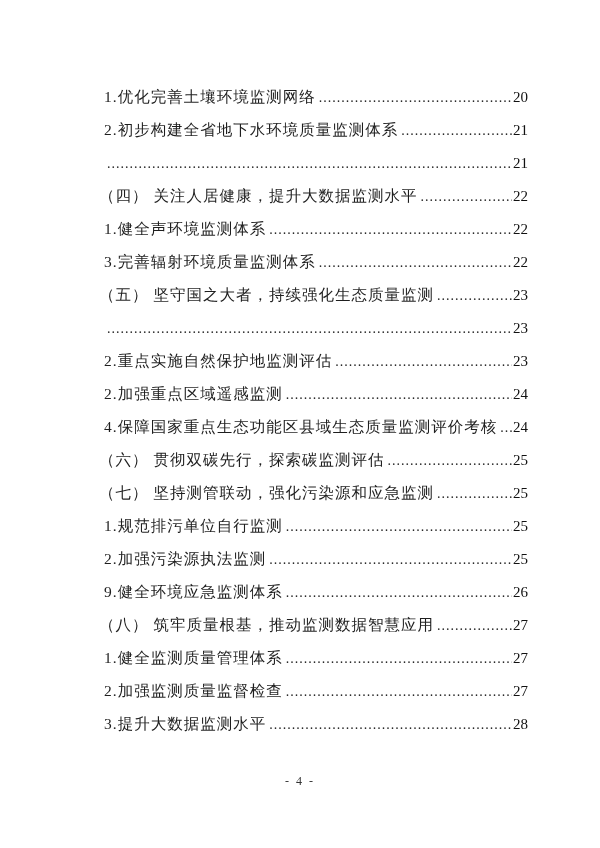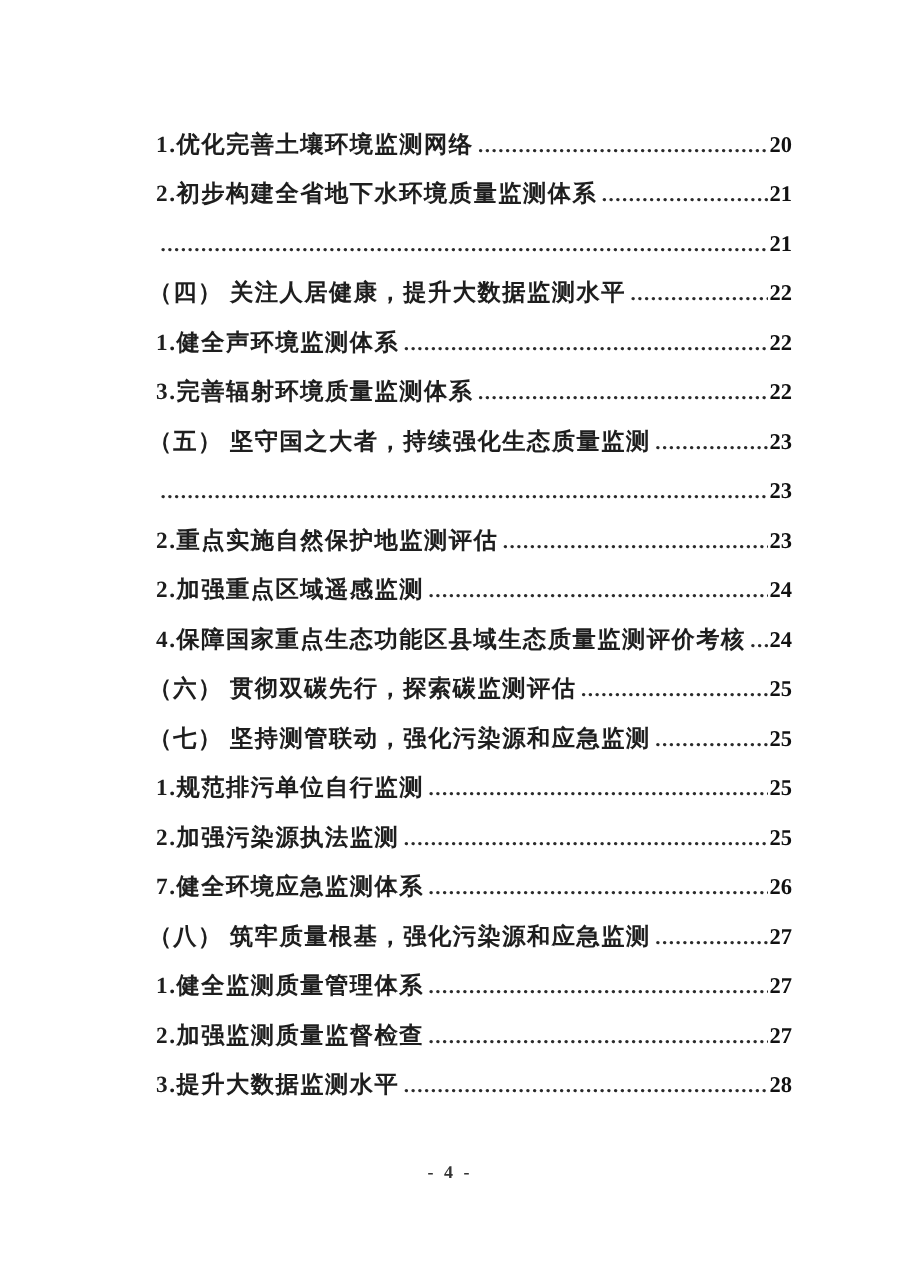--- a/index.html
+++ b/index.html
@@ -8,21 +8,20 @@
     background: #ffffff;
   }
   .page {
     position: relative;
     width: 600px;
     height: 848px;
     background: #ffffff;
     font-family: "Liberation Serif", "DejaVu Serif", serif;
     color: #1e1e1e;
     overflow: hidden;
-    font-weight: bold;
   }
   .toc {
     position: absolute;
     top: 80px;
     left: 99px;
     right: 72px;
   }
   .toc-row {
     display: flex;
     align-items: baseline;
@@ -157,27 +156,27 @@
       <span class="toc-page">25</span>
     </div>
 
     <div class="toc-row sub">
       <span class="toc-label">2.加强污染源执法监测</span>
       <span class="toc-dots"></span>
       <span class="toc-page">25</span>
     </div>
 
     <div class="toc-row sub">
-      <span class="toc-label">7.健全环境应急监测体系</span>
+      <span class="toc-label">9.健全环境应急监测体系</span>
       <span class="toc-dots"></span>
       <span class="toc-page">26</span>
     </div>
 
     <div class="toc-row section">
-      <span class="toc-label">（八） 筑牢质量根基，强化污染源和应急监测</span>
+      <span class="toc-label">（八） 筑牢质量根基，推动监测数据智慧应用</span>
       <span class="toc-dots"></span>
       <span class="toc-page">27</span>
     </div>
 
     <div class="toc-row sub">
       <span class="toc-label">1.健全监测质量管理体系</span>
       <span class="toc-dots"></span>
       <span class="toc-page">27</span>
     </div>
 

